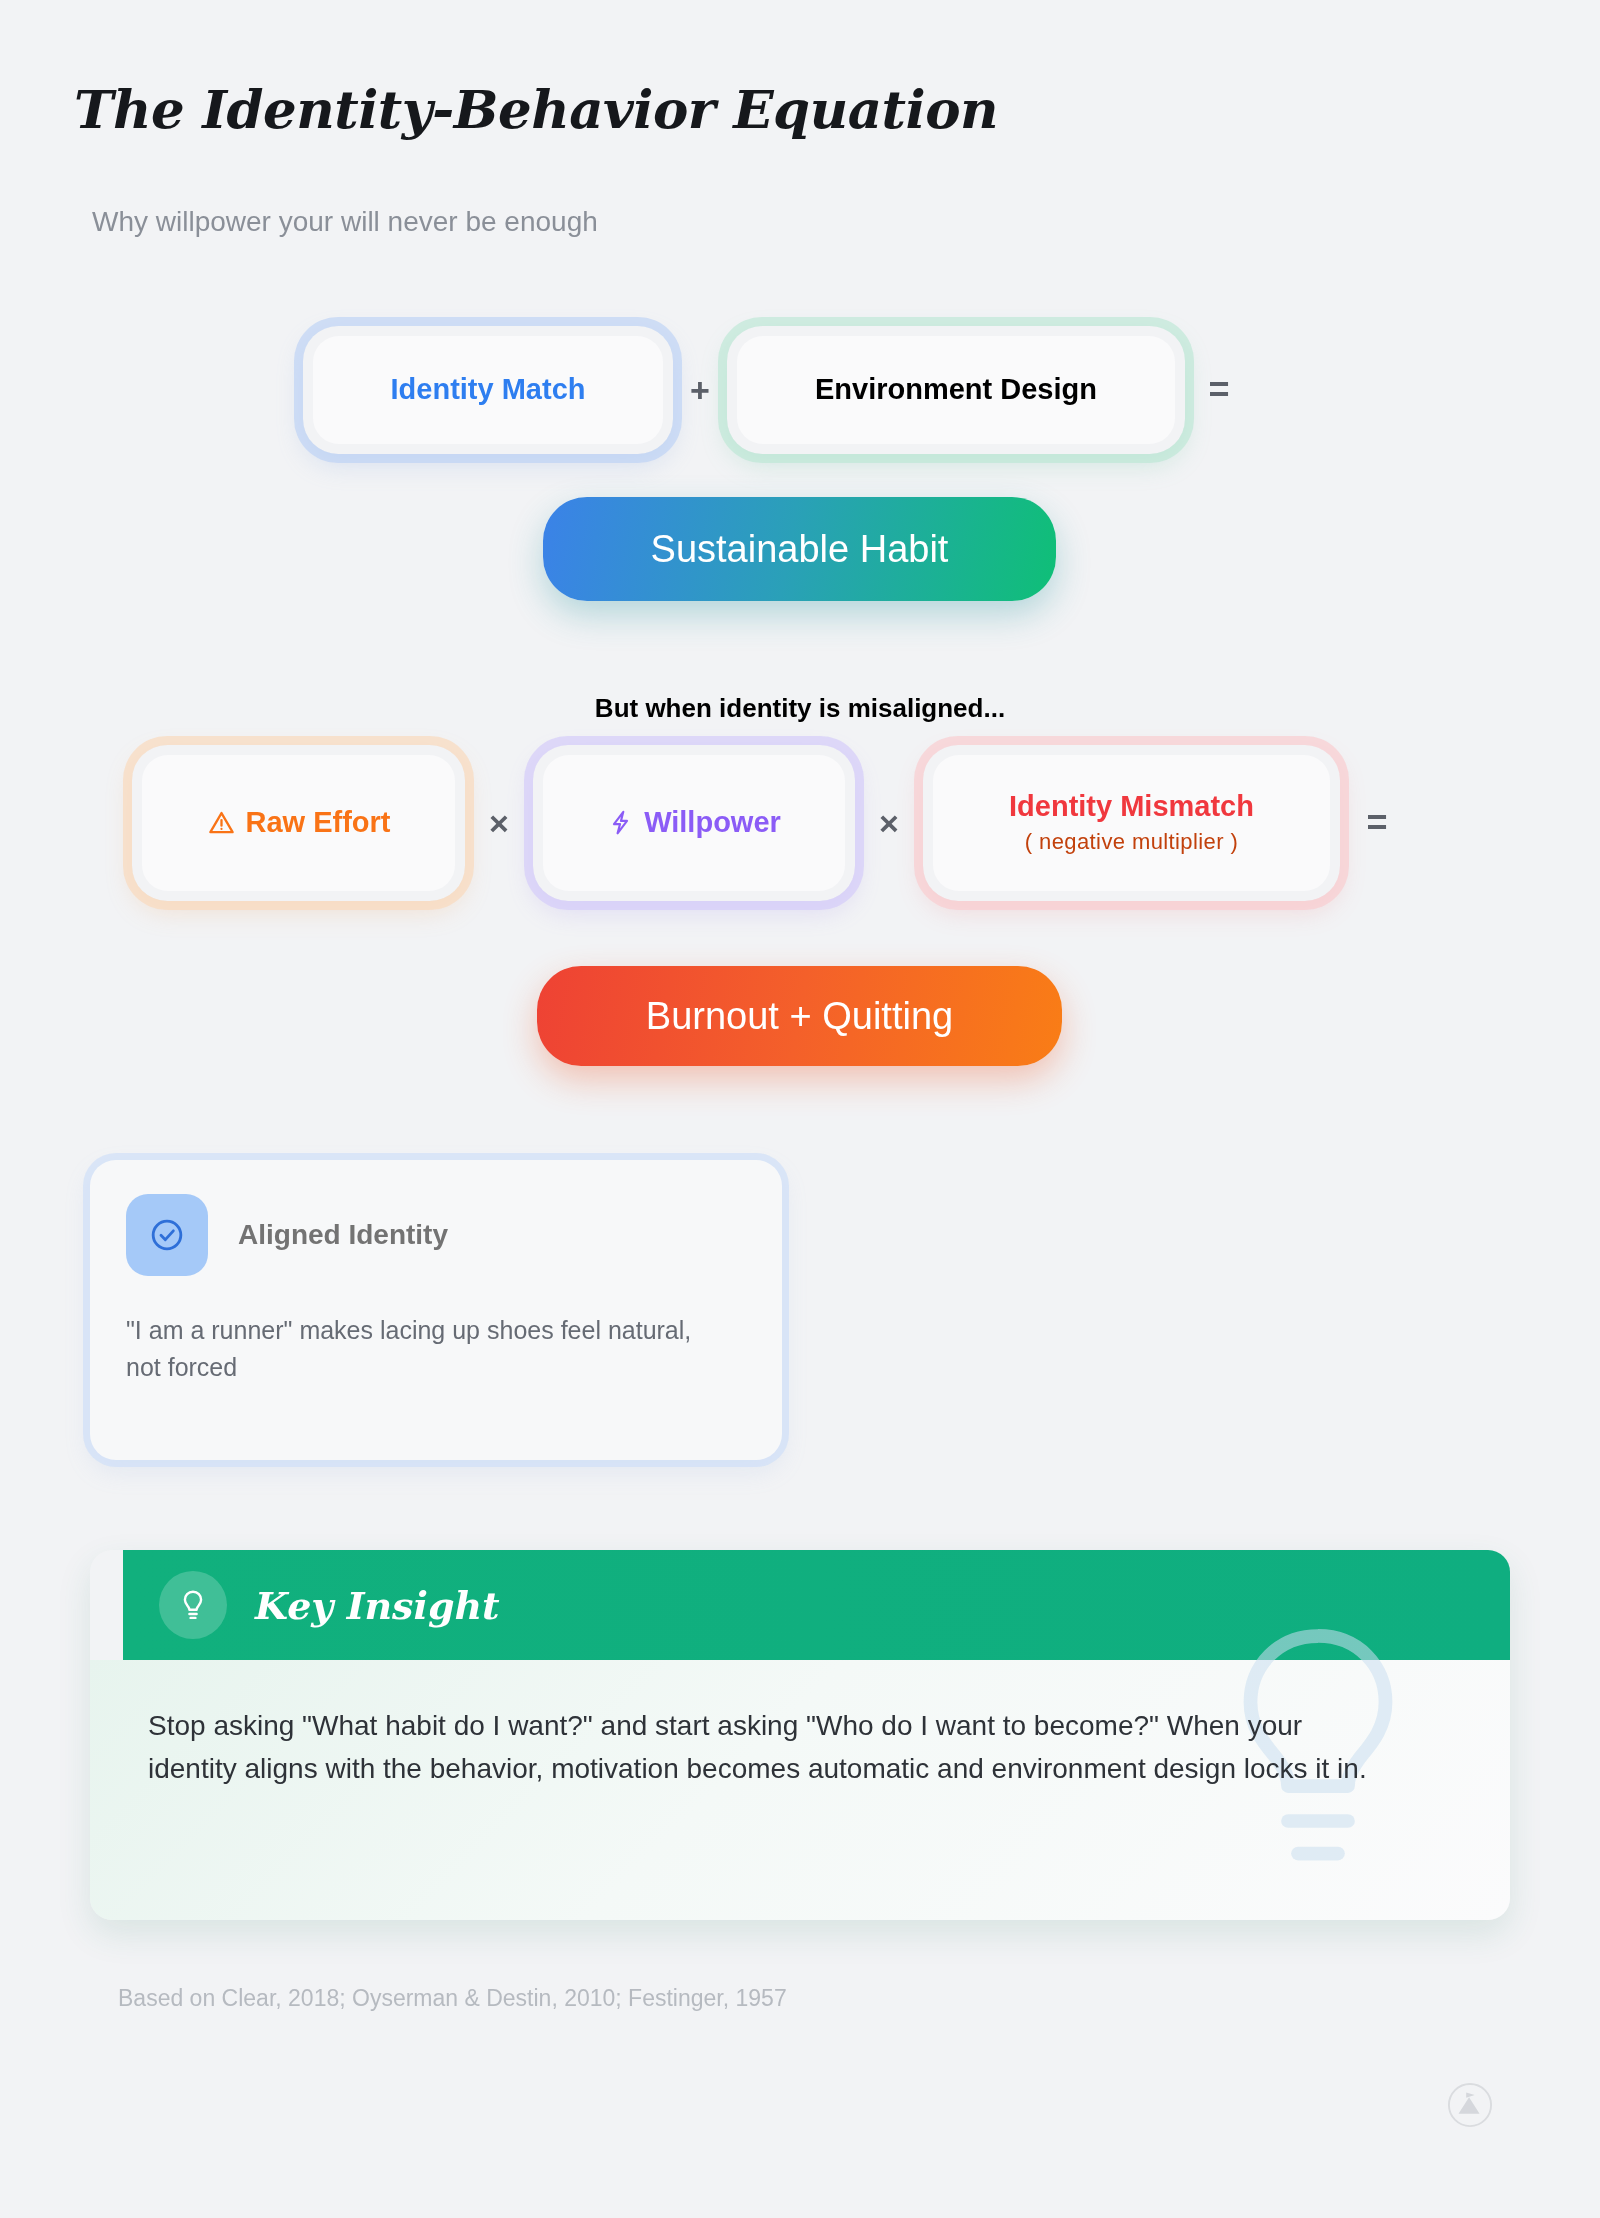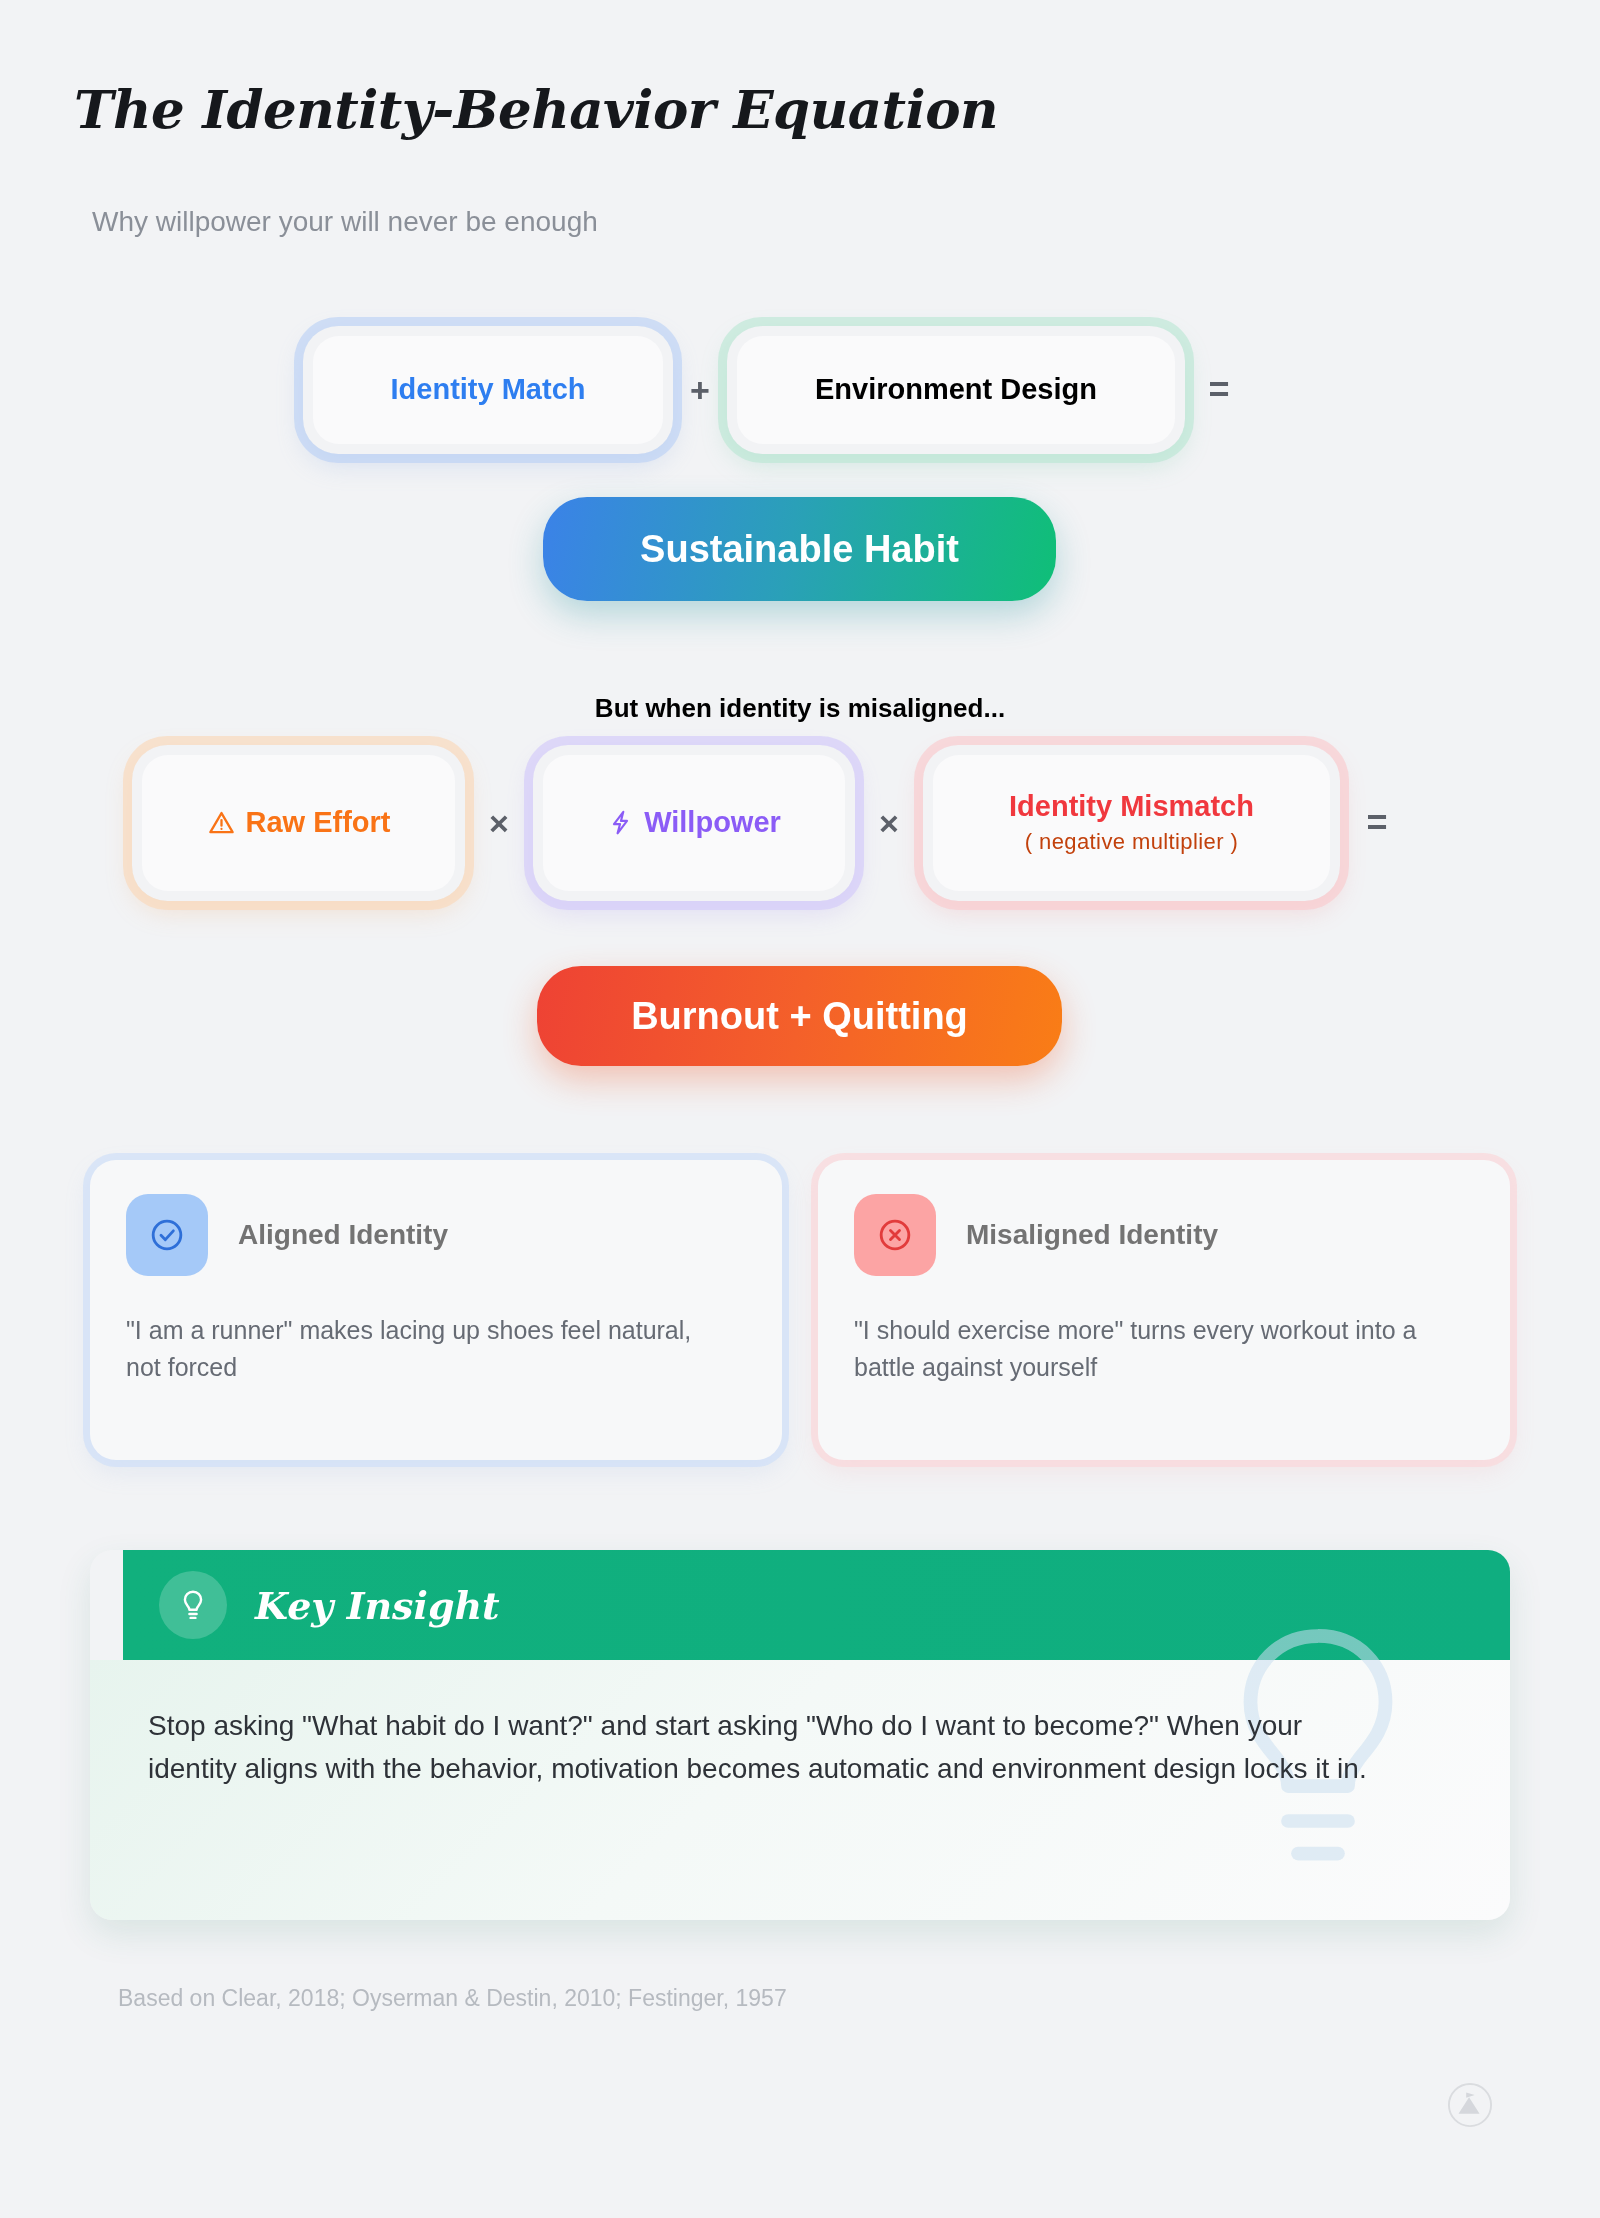--- a/index.html
+++ b/index.html
@@ -65,21 +65,21 @@
     background:transparent;
     box-shadow:0 0 0 9px rgba(186,231,211,.62), 0 10px 26px rgba(120,200,170,.28);
     border-radius:35px;
   }
 
   
   .pill{
     position:absolute;
     border-radius:44px;
     display:flex;align-items:center;justify-content:center;
-    color:#FFFFFF;font-weight:700;white-space:nowrap;
+    color:#FFFFFF;font-weight:400;white-space:nowrap;
   }
   #pill-sustainable-habit{
     left:543px;top:497px;width:513px;height:104px;
     font-size:38px;
     background:linear-gradient(100deg,#3B82E8 0%,#2AA0B8 48%,#0FBF77 100%);
     box-shadow:0 14px 34px rgba(40,150,160,.30);
   }
   #pill-burnout-quitting{
     left:537px;top:966px;width:525px;height:100px;
     font-size:38px;
@@ -254,32 +254,20 @@
         <svg width="40" height="40" viewBox="0 0 24 24" fill="none" stroke="#2E6FD8" stroke-width="1.7" stroke-linecap="round" stroke-linejoin="round">
           <circle cx="12" cy="12" r="8.3"></circle>
           <path d="M8.4 12.2 L11 14.8 L15.8 9.5"></path>
         </svg>
       </div>
       <div class="cmp-title">Aligned Identity</div>
     </div>
     <div class="cmp-body">"I am a runner" makes lacing up shoes feel natural, not forced</div>
   </div>
 
-  <div class="cmp" id="card-misaligned-identity">
-    <div class="cmp-head">
-      <div class="cmp-tile" style="background:#FCA4A4;">
-        <svg width="40" height="40" viewBox="0 0 24 24" fill="none" stroke="#E23B3B" stroke-width="1.7" stroke-linecap="round" stroke-linejoin="round">
-          <circle cx="12" cy="12" r="8.3"></circle>
-          <path d="M9.3 9.3 L14.7 14.7 M14.7 9.3 L9.3 14.7"></path>
-        </svg>
-      </div>
-      <div class="cmp-title">Misaligned Identity</div>
-    </div>
-    <div class="cmp-body">"I should exercise more" turns every workout into a battle against yourself</div>
-  </div>
 
   <div id="key-insight">
     <div class="ki-head">
       <div class="ki-badge">
         <svg width="36" height="36" viewBox="0 0 24 24" fill="none" stroke="#FFFFFF" stroke-width="1.6" stroke-linecap="round" stroke-linejoin="round">
           <path d="M12 3.2c-3.2 0-5.4 2.4-5.4 5.3 0 2.1 1.2 3.4 2.1 4.5.6.8.9 1.4.9 2.2h4.8c0-.8.3-1.4.9-2.2.9-1.1 2.1-2.4 2.1-4.5 0-2.9-2.2-5.3-5.4-5.3z"></path>
           <line x1="9.6" y1="18" x2="14.4" y2="18"></line>
           <line x1="10.4" y1="20.6" x2="13.6" y2="20.6"></line>
         </svg>
       </div>

